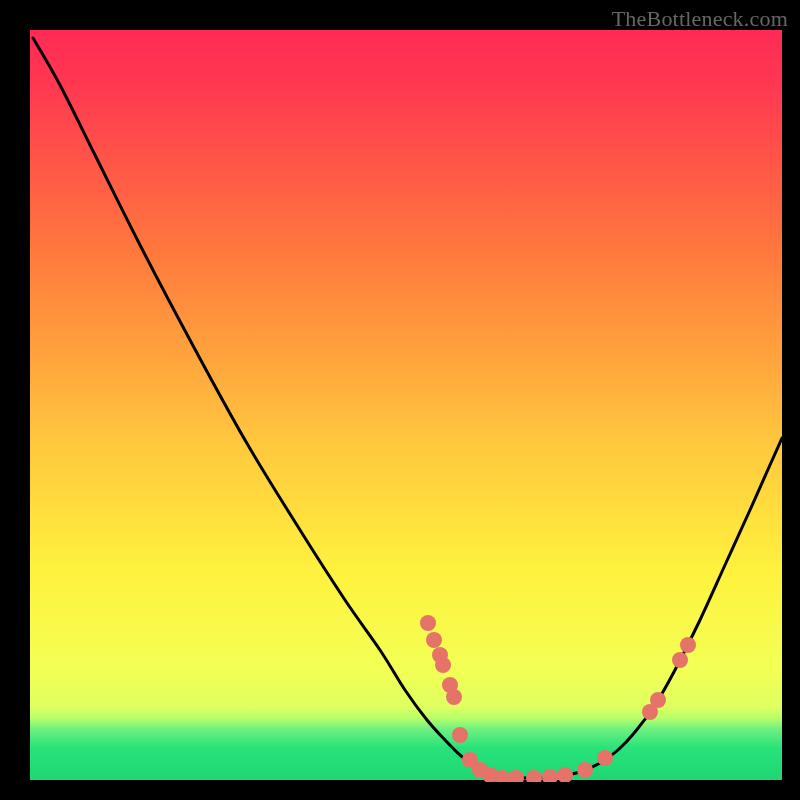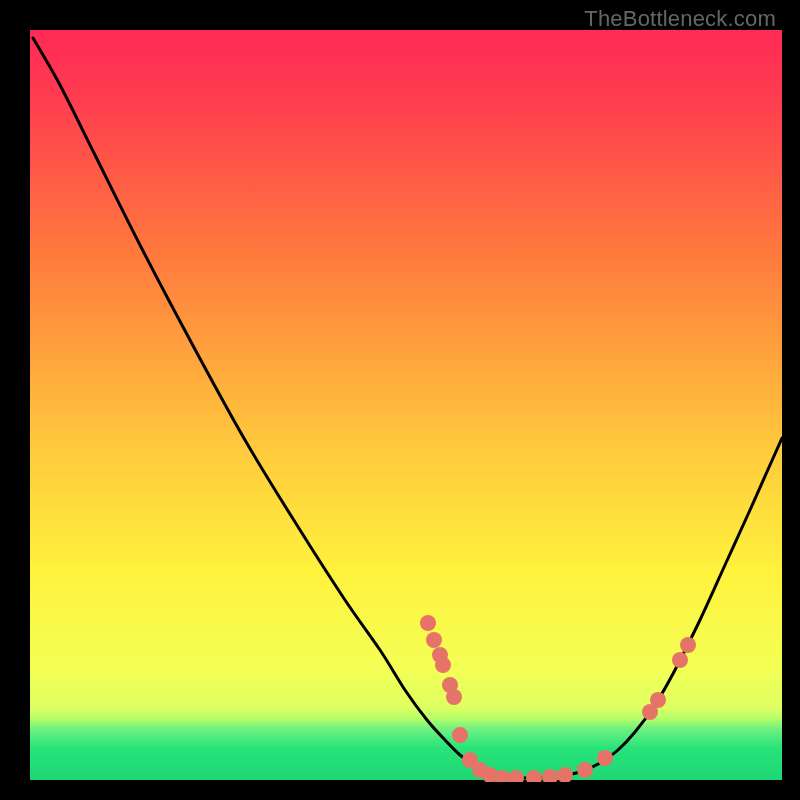--- a/index.html
+++ b/index.html
@@ -13,26 +13,27 @@
   }
   .stage {
     position: relative;
     width: 800px;
     height: 800px;
     background: #000;
   }
   .watermark {
     position: absolute;
     top: 6px;
-    right: 24px;
+    right: 12px;
     color: #666;
     font-size: 22px;
     font-weight: 500;
     letter-spacing: 0.2px;
     z-index: 50;
+    font-family: Liberation Serif, serif;
   }
   svg.plot {
     position: absolute;
     left: 0;
     top: 0;
     width: 800px;
     height: 800px;
   }
   .curve {
     fill: none;

